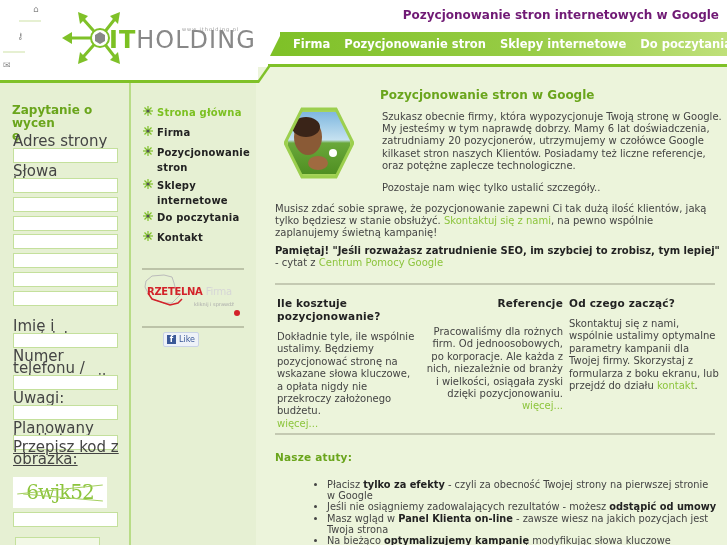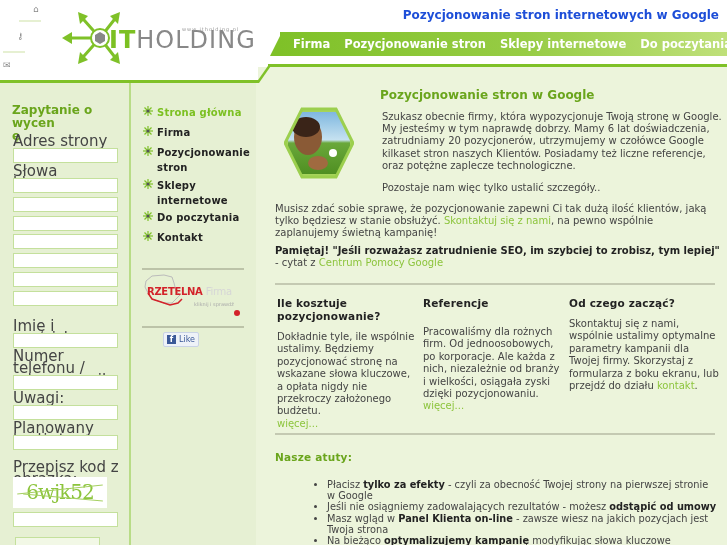--- a/index.html
+++ b/index.html
@@ -8,21 +8,21 @@
 
   
   #header { position: absolute; left: 0; top: 0; width: 727px; height: 84px; background: #fff; }
   .top-icons { position: absolute; left: 0; top: 0; width: 42px; height: 80px; }
   .top-icon { position: absolute; font-size: 9px; color: #888; line-height: 10px; }
   .top-sep { position: absolute; height: 2px; background: #e6f0d2; }
   .logo { position: absolute; left: 60px; top: 6px; width: 190px; height: 60px; }
   .logo-text { position: absolute; left: 100px; top: 22px; font-family: "DejaVu Sans", sans-serif; font-size: 24px; letter-spacing: 1px; color: #888; font-weight: normal; transform: scaleY(1.05); }
   .logo-text .it { color: #7cc022; font-weight: bold; }
   .logo-url { position: absolute; left: 168px; top: 24px; font-size: 5px; color: #999; letter-spacing: 1px; }
-  .tagline { position: absolute; right: 8px; top: 8px; font-size: 12px; font-weight: bold; color: #1d4ed8; }
+  .tagline { position: absolute; right: 8px; top: 8px; font-size: 12px; font-weight: bold; color: #701a75; }
 
   
   .nav-bar { position: absolute; left: 280px; top: 32px; width: 447px; height: 24px;
              background: linear-gradient(90deg, #7fc128 0%, #97cc45 55%, #bfe07a 100%); }
   .nav-slant { position: absolute; left: 270px; top: 32px; width: 0; height: 0;
                border-bottom: 24px solid #7fc128; border-left: 12px solid transparent; }
   .nav-items { position: absolute; left: 293px; top: 37px; display: flex; gap: 0; }
   .nav-item { color: #fff; font-weight: bold; font-size: 11.5px; margin-right: 14px; white-space: nowrap; cursor: pointer; }
   .nav-overflow { position: absolute; left: 293px; top: 59px; height: 5px; overflow: hidden; color: #fff; font-size: 11px; font-weight: bold; line-height: 5px; }
   .nav-overflow span { display: block; margin-top: -3px; }
@@ -149,21 +149,21 @@
   <input class="form-input" style="top: 250px;">
   <div class="form-label" style="top:267px;">
     <div>Numer telefonu /</div>
     <div>adres e-mail:</div>
   </div>
   <input class="form-input" style="top: 292px;">
   <div class="form-label" style="top:309px;">Uwagi:</div>
   <input class="form-input" style="top: 322px;">
   <div class="form-label" style="top:339px;">Planowany budżet:</div>
   <input class="form-input" style="top: 352px;">
-  <div class="form-label" style="top:378px;">
+  <div class="form-label" style="top:358px;text-decoration:underline;">
     <div>Przepisz kod z</div>
     <div>obrazka:</div>
   </div>
   <div class="captcha" style="top:394px;">
     <span>6wjk52</span>
     <div class="captcha-line" style="left:4px;top:12px;width:86px;transform:rotate(-6deg);"></div>
     <div class="captcha-line" style="left:10px;top:20px;width:80px;transform:rotate(5deg);"></div>
   </div>
   <input class="form-input" style="top: 429px;">
   <div class="submit-btn" style="top:454px;"></div>
@@ -301,21 +301,21 @@
   <div class="para" style="top:178px;">
     <span class="bold">Pamiętaj! "Jeśli rozważasz zatrudnienie SEO, im szybciej to zrobisz, tym lepiej"</span><br><span> - cytat z </span><span class="link">Centrum Pomocy Google</span>
   </div>
 
   <div class="rule" style="top:216px;"></div>
 
   <div class="col3" style="left:19px;">
     <h3>Ile kosztuje pozycjonowanie?</h3>
     <p><span>Dokładnie tyle, ile wspólnie ustalimy. Będziemy pozycjonować stronę na wskazane słowa kluczowe, a opłata nigdy nie przekroczy założonego budżetu.</span><br><span class="link">więcej...</span></p>
   </div>
-  <div class="col3" style="left:165px;">
+  <div class="col3" style="left:165px;text-align:right;">
     <h3>Referencje</h3>
     <p style="margin-top:16px;"><span>Pracowaliśmy dla rożnych firm. Od jednoosobowych, po korporacje. Ale każda z nich, niezależnie od branży i wielkości,  osiągała zyski dzięki pozycjonowaniu.</span><br><span class="link">więcej...</span></p>
   </div>
   <div class="col3" style="left:311px;width:150px;">
     <h3>Od czego zacząć?</h3>
     <p style="margin-top:8px;"><span>Skontaktuj się z nami, wspólnie ustalimy optymalne parametry kampanii dla Twojej firmy. Skorzystaj z formularza z boku ekranu, lub przejdź do działu </span><span class="link">kontakt</span><span>.</span></p>
   </div>
 
   <div class="rule" style="top:366px;"></div>
 

